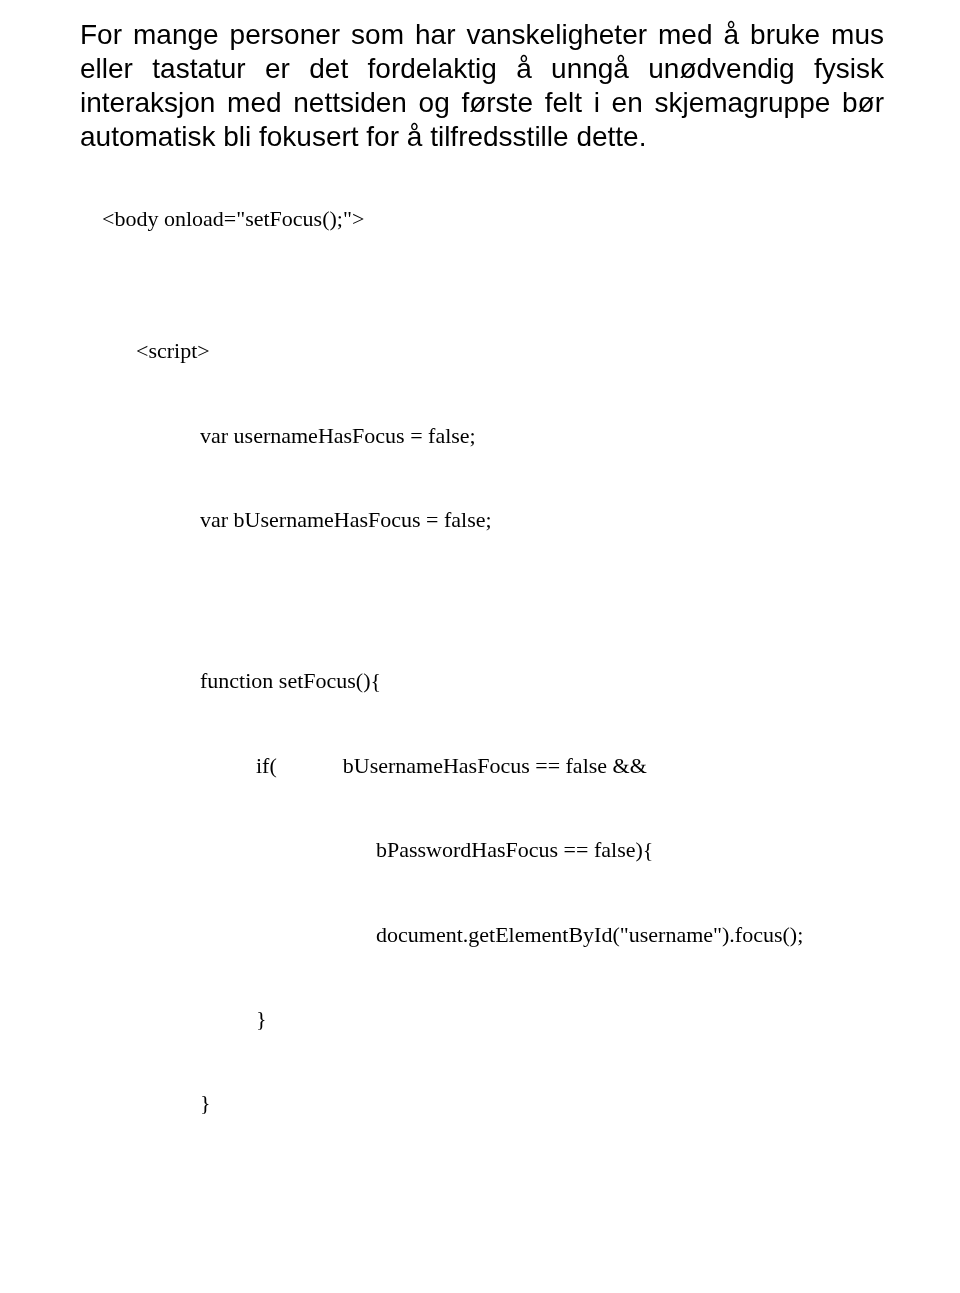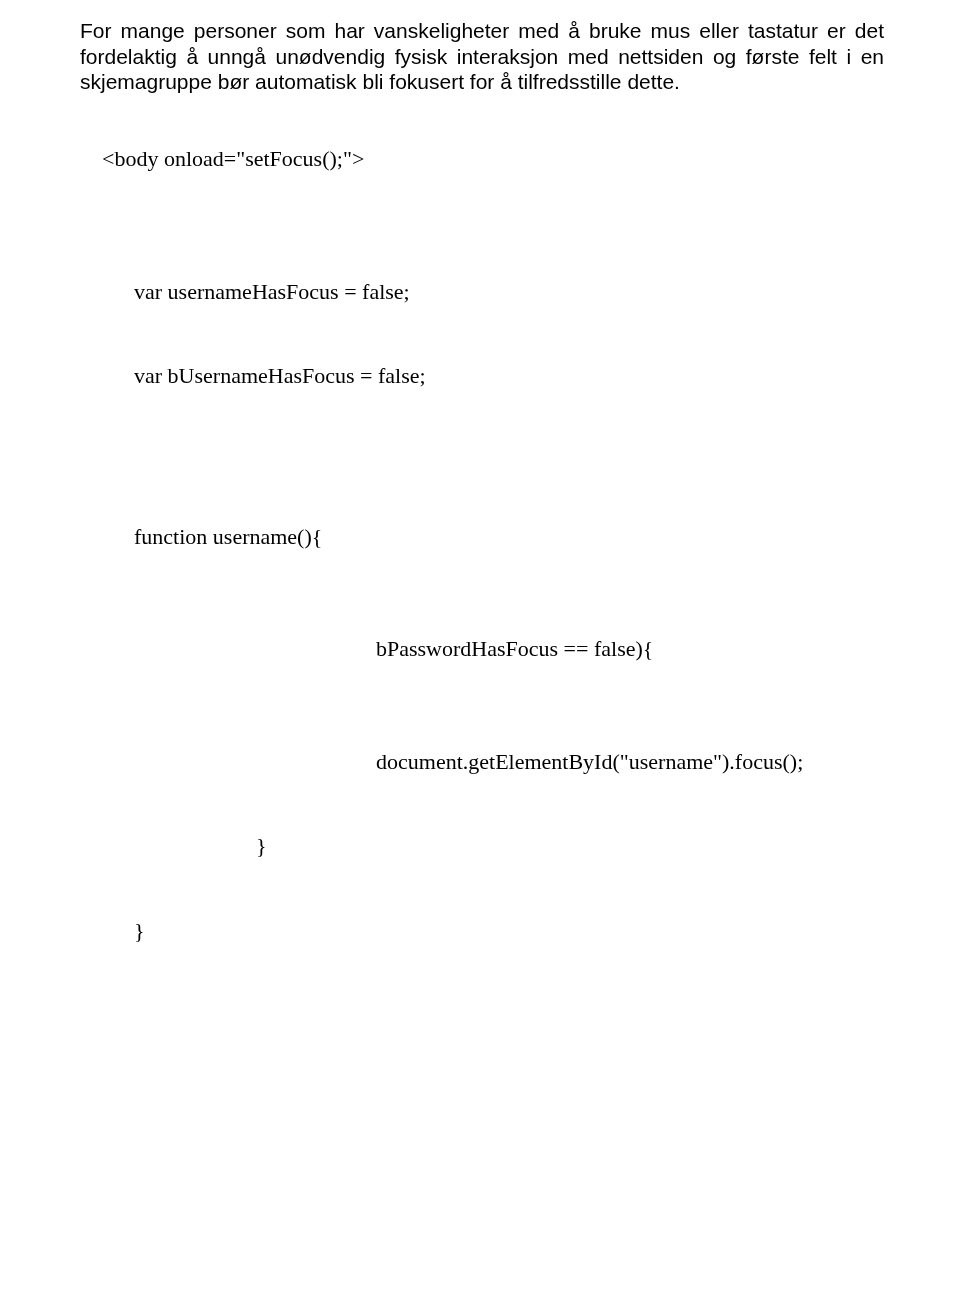--- a/index.html
+++ b/index.html
@@ -10,60 +10,62 @@
     color: #000;
   }
   .page {
     width: 960px;
     min-height: 1293px;
     padding: 18px 76px 0 80px;
     box-sizing: border-box;
     position: relative;
   }
   .para {
-    font-size: 21px;
+    font-size: 28px;
     line-height: 1.22;
     text-align: justify;
     margin: 0 0 0 0;
     font-family: Verdana, Geneva, sans-serif;
   }
   .indent {
     text-indent: 48px;
   }
   .codeblock {
     font-family: "Times New Roman", Times, serif;
     font-size: 22px;
     line-height: 1.28;
     white-space: pre;
     margin: 22px 0 0 0;
   }
   .codeblock .level1 { margin-left: 56px; display: block; }
-  .codeblock .level2 { margin-left: 54px; display: block; }
+  .codeblock .level2 { margin-left: 120px; display: block; }
   .codeblock .level3 { margin-left: 176px; display: block; }
   .codeblock .ifline { margin-left: 176px; display: block; }
-  .codeblock .ifcont { margin-left: 296px; display: block; margin-top: 28px; }
+  .codeblock .ifcont { margin-left: 296px; display: block; }
   .body-tag { font-size: 22px; }
   .space-para { height: 20px; }
 </style>
 </head>
 <body>
 
 <div class="page">
 
   <p class="para">
     <span>For mange personer som har vanskeligheter med å bruke mus eller tastatur er det fordelaktig å unngå unødvendig fysisk interaksjon med nettsiden og første felt i en skjemagruppe bør automatisk bli fokusert for å tilfredsstille dette.</span>
   </p>
 
   <div class="codeblock">
     <span class="body-tag">&lt;body onload="setFocus();"&gt;</span>
     <div class="space-para"></div>
+    <span class="level1">&lt;script&gt;</span>
     <span class="level2">var usernameHasFocus = false;</span>
     <span class="level2">var bUsernameHasFocus = false;</span>
     <div class="space-para"></div>
-    <span class="level2">function username(){</span>
+    <span class="level2">function setFocus(){</span>
+    <span class="ifline"><span>if(</span><span style="display:inline-block;width:66px"></span><span>bUsernameHasFocus == false &amp;&amp;</span></span>
     <span class="ifcont">bPasswordHasFocus == false){</span>
     <span class="ifcont">document.getElementById("username").focus();</span>
     <span class="level3">}</span>
     <span class="level2">}</span>
     <div class="space-para"></div>
     
     
     
     
     

